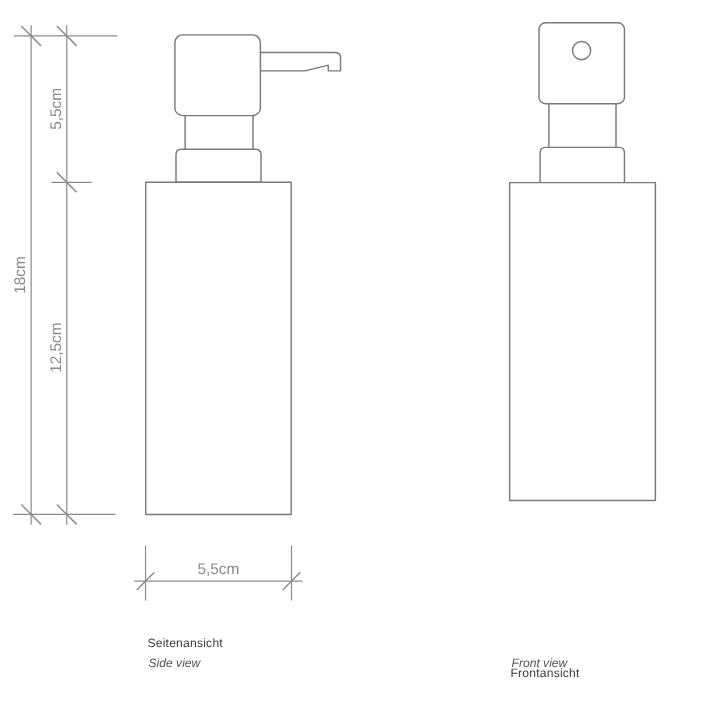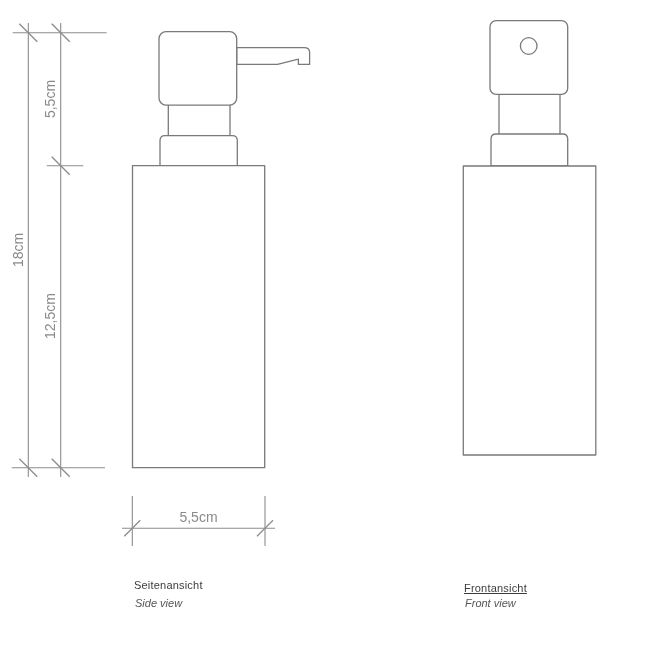--- a/index.html
+++ b/index.html
@@ -92,15 +92,15 @@
 
       <circle class="obj-open" cx="528.7" cy="46" r="8.3"></circle>
 
       <rect class="obj" x="463.3" y="166" width="132.5" height="289"></rect>
     </g>
   </svg>
 
   <div class="view-label" style="left:134px; top:579px;">Seitenansicht</div>
   <div class="view-sublabel" style="left:135px; top:597px;">Side view</div>
 
-  <div class="view-label" style="left:464px; top:582px;text-decoration:underline;">Frontansicht</div>
+  <div class="view-label" style="left:464px; top:606px;">Frontansicht</div>
   <div class="view-sublabel" style="left:465px; top:597px;">Front view</div>
 </div>
 
 </body></html>

